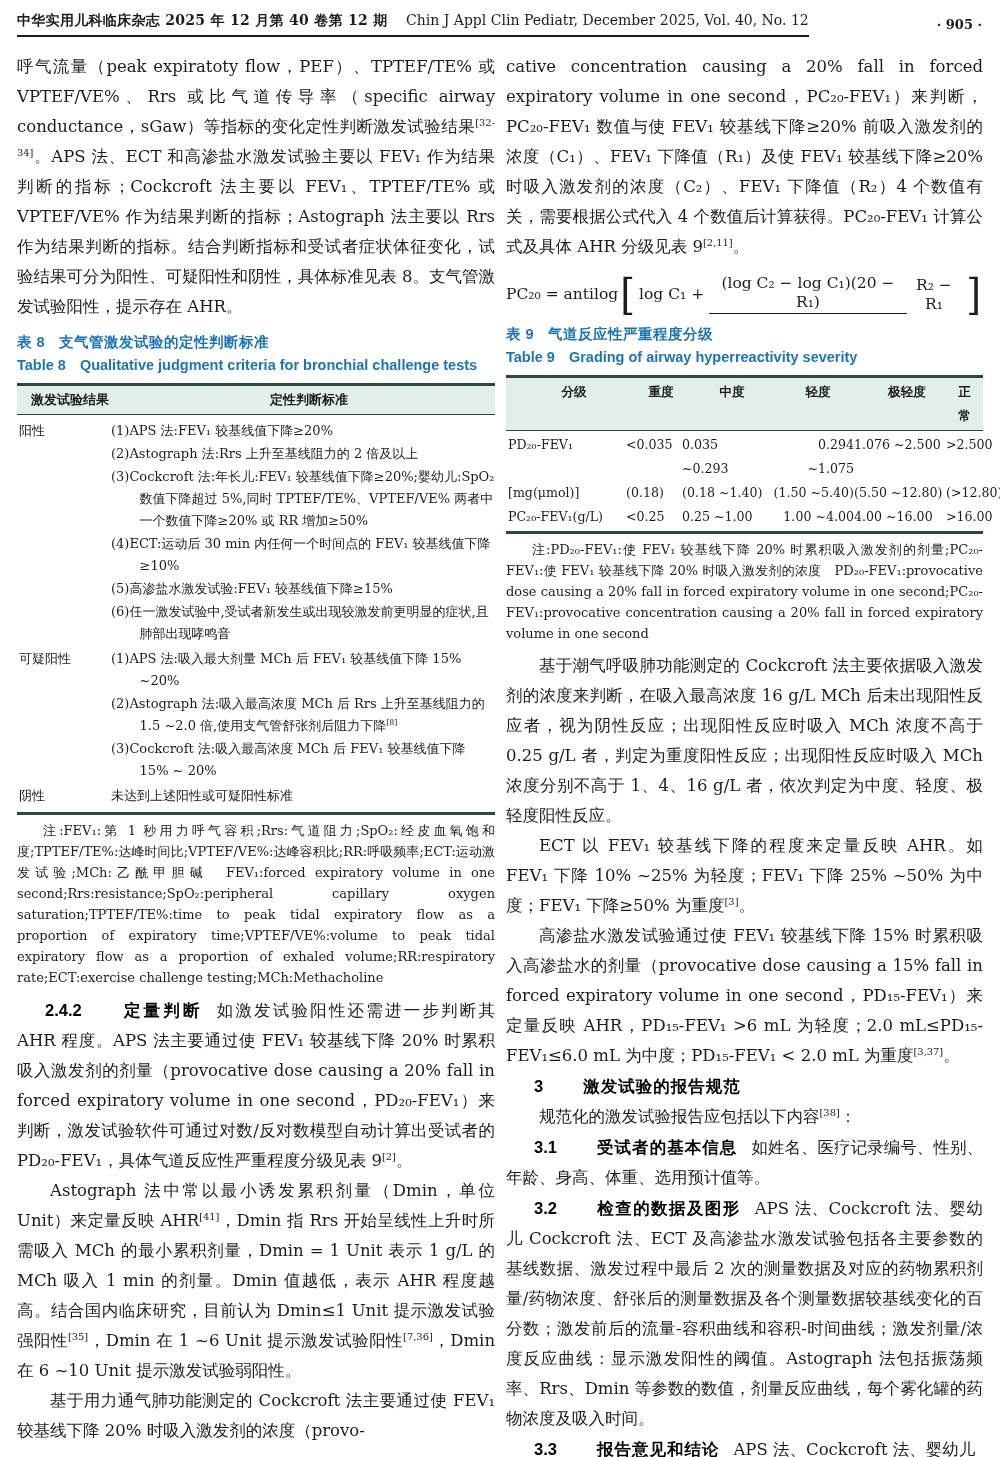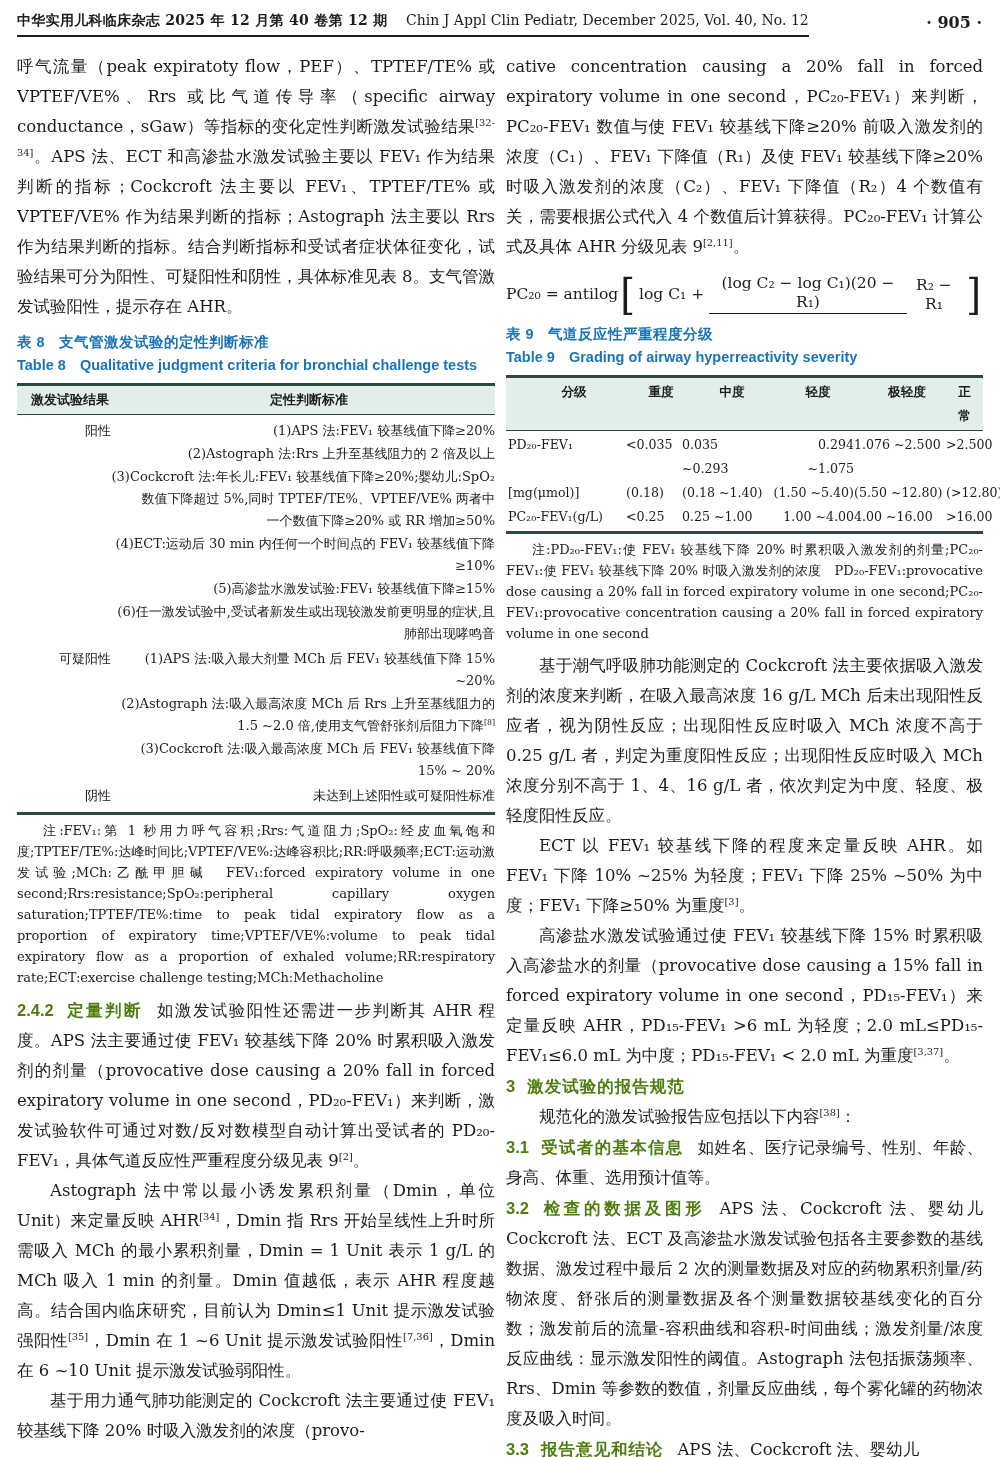--- a/index.html
+++ b/index.html
@@ -6,45 +6,45 @@
   body{
     width:1000px;height:1457px;background:#ffffff;overflow:hidden;position:relative;
     font-family:"DejaVu Serif","Liberation Serif",serif;color:#1c1c1c;
   }
   .page{position:absolute;inset:0;}
   
   .pg-header{position:absolute;top:12px;left:17px;right:18px;display:flex;justify-content:space-between;align-items:flex-end;font-size:14px;gap:37px;}
   .pg-header .left{border-bottom:2px solid #1d1d1d;padding-bottom:5px;white-space:nowrap;}
   .jcn{font-weight:bold;letter-spacing:.3px;}
   .jen{margin-left:14px;}
-  .pageno{font-weight:bold;font-size:16px;padding-bottom:5px;}
+  .pageno{font-weight:bold;font-size:13px;padding-bottom:5px;}
   
   .col{position:absolute;top:52px;font-size:16.5px;line-height:30px;text-align:justify;}
   .col-l{left:17px;width:478px;}
   .col-r{left:506px;width:477px;}
   p.para{margin:0;}
   .ind{text-indent:2em;}
   sup{font-size:.6em;line-height:0;}
   
-  .sec{color:#4d7c0f;font-weight:bold;font-family:"Liberation Sans","DejaVu Sans",sans-serif;}
+  .sec{color:#000000;font-weight:bold;font-family:"Liberation Sans","DejaVu Sans",sans-serif;margin-left:28px;}
   .sec-num{margin-right:12px;}
   .sec-title{margin-right:14px;letter-spacing:1px;}
   .sec-line{margin:2px 0;}
   
   .tbl-title{color:#1b74b8;font-weight:bold;font-family:"Liberation Sans","DejaVu Sans",sans-serif;
     font-size:14.5px;line-height:23px;text-align:left;margin:9px 0 6px;}
   .tbl-title .cn{letter-spacing:.5px;}
   .tbl-title .num{margin-right:14px;}
   
   .jtable{border-top:3px solid #2b4a3c;border-bottom:3px solid #2b4a3c;font-size:13px;line-height:22px;text-align:left;}
   .t8-head{display:flex;background:#e2efe8;border-bottom:1.5px solid #2b4a3c;padding:3px 0;
     font-family:"Liberation Sans","DejaVu Sans",sans-serif;font-weight:bold;font-size:13px;}
   .t8-c1{width:92px;padding-left:14px;}
   .t8-c2{flex:1;text-align:center;}
-  .t8-body{padding:3px 0 4px;text-align:right;}
+  .t8-body{padding:3px 0 4px;}
   .t8-group{display:flex;margin-top:2px;}
   .t8-label{width:92px;flex:none;padding-left:2px;}
   .t8-items{flex:1;}
   .t8-item{padding-left:2.2em;text-indent:-2.2em;margin-bottom:1px;}
   
   .t9-row{display:flex;}
   .t9-head{background:#e2efe8;border-bottom:1.5px solid #2b4a3c;padding:2px 7px;
     font-family:"Liberation Sans","DejaVu Sans",sans-serif;font-weight:bold;}
   .t9 .c0{width:118px;flex:none;padding-left:2px;}
   .t9 .c1{width:56px;flex:none;text-align:left;}
@@ -122,21 +122,21 @@
         </div>
       </div>
     </div>
 
     <div class="tbl-note">注:FEV₁:第 1 秒用力呼气容积;Rrs:气道阻力;SpO₂:经皮血氧饱和度;TPTEF/TE%:达峰时间比;VPTEF/VE%:达峰容积比;RR:呼吸频率;ECT:运动激发试验;MCh:乙酰甲胆碱　FEV₁:forced expiratory volume in one second;Rrs:resistance;SpO₂:peripheral capillary oxygen saturation;TPTEF/TE%:time to peak tidal expiratory flow as a proportion of expiratory time;VPTEF/VE%:volume to peak tidal expiratory flow as a proportion of exhaled volume;RR:respiratory rate;ECT:exercise challenge testing;MCh:Methacholine</div>
 
     <p class="para sec-line">
       <span class="sec sec-num">2.4.2</span><span class="sec sec-title">定量判断</span><span>如激发试验阳性还需进一步判断其 AHR 程度。APS 法主要通过使 FEV₁ 较基线下降 20% 时累积吸入激发剂的剂量（provocative dose causing a 20% fall in forced expiratory volume in one second，PD₂₀-FEV₁）来判断，激发试验软件可通过对数/反对数模型自动计算出受试者的 PD₂₀-FEV₁，具体气道反应性严重程度分级见表 9<sup>[2]</sup>。</span>
     </p>
 
-    <p class="para ind">Astograph 法中常以最小诱发累积剂量（Dmin，单位 Unit）来定量反映 AHR<sup>[34]</sup>，Dmin 指 Rrs 开始呈线性上升时所需吸入 MCh 的最小累积剂量，Dmin = 1 Unit 表示 1 g/L 的 MCh 吸入 1 min 的剂量。Dmin 值越低，表示 AHR 程度越高。结合国内临床研究，目前认为 Dmin≤1 Unit 提示激发试验强阳性<sup>[35]</sup>，Dmin 在 1 ~6 Unit 提示激发试验阳性<sup>[7,36]</sup>，Dmin 在 6 ~10 Unit 提示激发试验弱阳性。</p>
+    <p class="para ind">Astograph 法中常以最小诱发累积剂量（Dmin，单位 Unit）来定量反映 AHR<sup>[41]</sup>，Dmin 指 Rrs 开始呈线性上升时所需吸入 MCh 的最小累积剂量，Dmin = 1 Unit 表示 1 g/L 的 MCh 吸入 1 min 的剂量。Dmin 值越低，表示 AHR 程度越高。结合国内临床研究，目前认为 Dmin≤1 Unit 提示激发试验强阳性<sup>[35]</sup>，Dmin 在 1 ~6 Unit 提示激发试验阳性<sup>[7,36]</sup>，Dmin 在 6 ~10 Unit 提示激发试验弱阳性。</p>
     <p class="para ind">基于用力通气肺功能测定的 Cockcroft 法主要通过使 FEV₁ 较基线下降 20% 时吸入激发剂的浓度（provo-</p>
   </div>
 
   <div class="col col-r">
 
     <p class="para">cative concentration causing a 20% fall in forced expiratory volume in one second，PC₂₀-FEV₁）来判断，PC₂₀-FEV₁ 数值与使 FEV₁ 较基线下降≥20% 前吸入激发剂的浓度（C₁）、FEV₁ 下降值（R₁）及使 FEV₁ 较基线下降≥20% 时吸入激发剂的浓度（C₂）、FEV₁ 下降值（R₂）4 个数值有关，需要根据公式代入 4 个数值后计算获得。PC₂₀-FEV₁ 计算公式及具体 AHR 分级见表 9<sup>[2,11]</sup>。</p>
 
     <div class="formula">
       <span class="piece">PC₂₀ = antilog</span>
       <span class="bracket">[</span>

